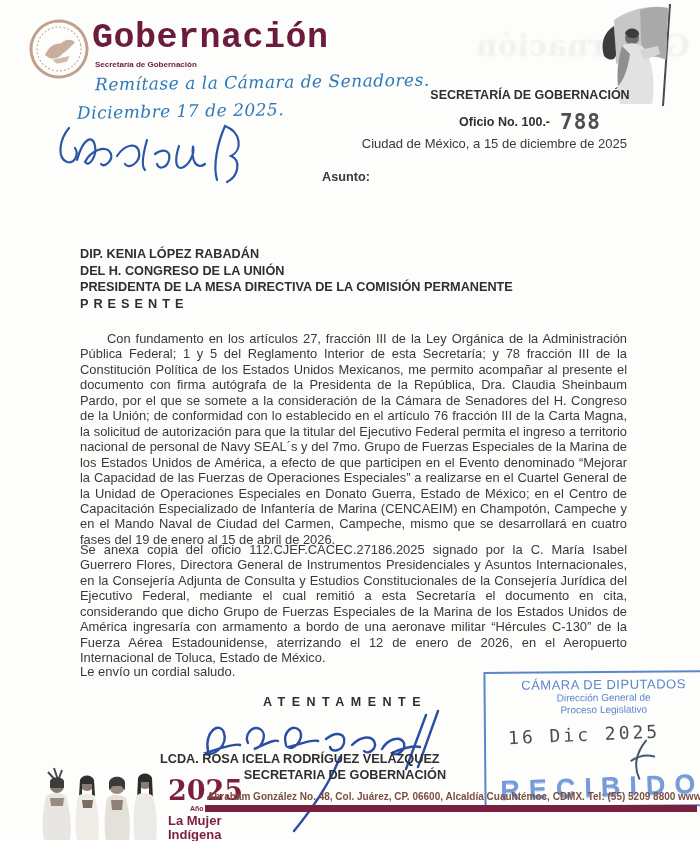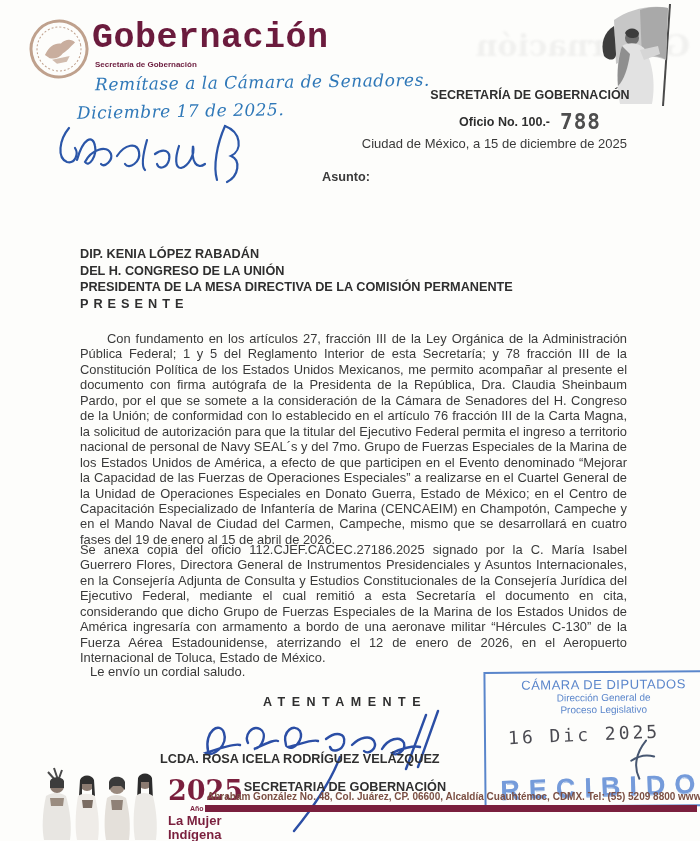--- a/index.html
+++ b/index.html
@@ -47,26 +47,26 @@
   .subject{position:absolute; left:322px; top:170px; width:306px; display:flex;flex-direction:column;}
   .subject .lbl{font-weight:bold; font-size:12.7px; width:50px; flex:none;}
   .subject .txt{font-size:12.7px; width:256px; text-align:justify; line-height:16px;}
   
   .addressee{position:absolute; left:80px; top:246px; font-size:12.7px; font-weight:bold; line-height:16.5px; color:#2f2f2f;}
   .addressee .presente{letter-spacing:5px; font-weight:bold;}
   
   .para{position:absolute; left:80px; width:547px; font-size:12.9px; line-height:15.45px; text-align:justify; color:#3a3a3a;}
   .p1{top:323px; text-indent:27px;margin-top:8px;}
   .p2{top:542px;}
-  .closing{position:absolute; left:90px; top:664px; font-size:13px;}
+  .closing{position:absolute; left:80px; top:664px; font-size:13px;}
   
   .sig-block{position:absolute; left:180px; top:692px; width:330px; text-align:center;}
   .sig-block .atte{font-size:12.5px; font-weight:bold; letter-spacing:6.5px; color:#2f2f2f;}
   .sig-name{position:absolute; left:160px; top:752px; width:370px; text-align:left; font-size:12.7px; font-weight:bold; color:#2f2f2f;}
-  .sig-title{position:absolute; left:160px; top:768px; width:370px; text-align:center; font-size:12.7px; font-weight:bold; color:#2f2f2f;margin-top:12px;}
+  .sig-title{position:absolute; left:160px; top:768px; width:370px; text-align:center; font-size:12.7px; font-weight:bold; color:#2f2f2f;}
   .sig-svg{position:absolute; left:190px; top:705px; width:290px; height:130px; pointer-events:none;}
   
   .stamp{
     position:absolute; left:484px; top:671px; width:236px; height:132px;
     border:2.5px solid #4d7cc7; color:#4d7cc7; opacity:.92;
     text-align:center; transform:rotate(-.5deg);
   }
   .stamp .l1{margin-top:4px; font-size:13px; white-space:nowrap; overflow:hidden; letter-spacing:.5px;}
   .stamp .l2{font-size:10px; line-height:11.5px;}
   .stamp .date{

